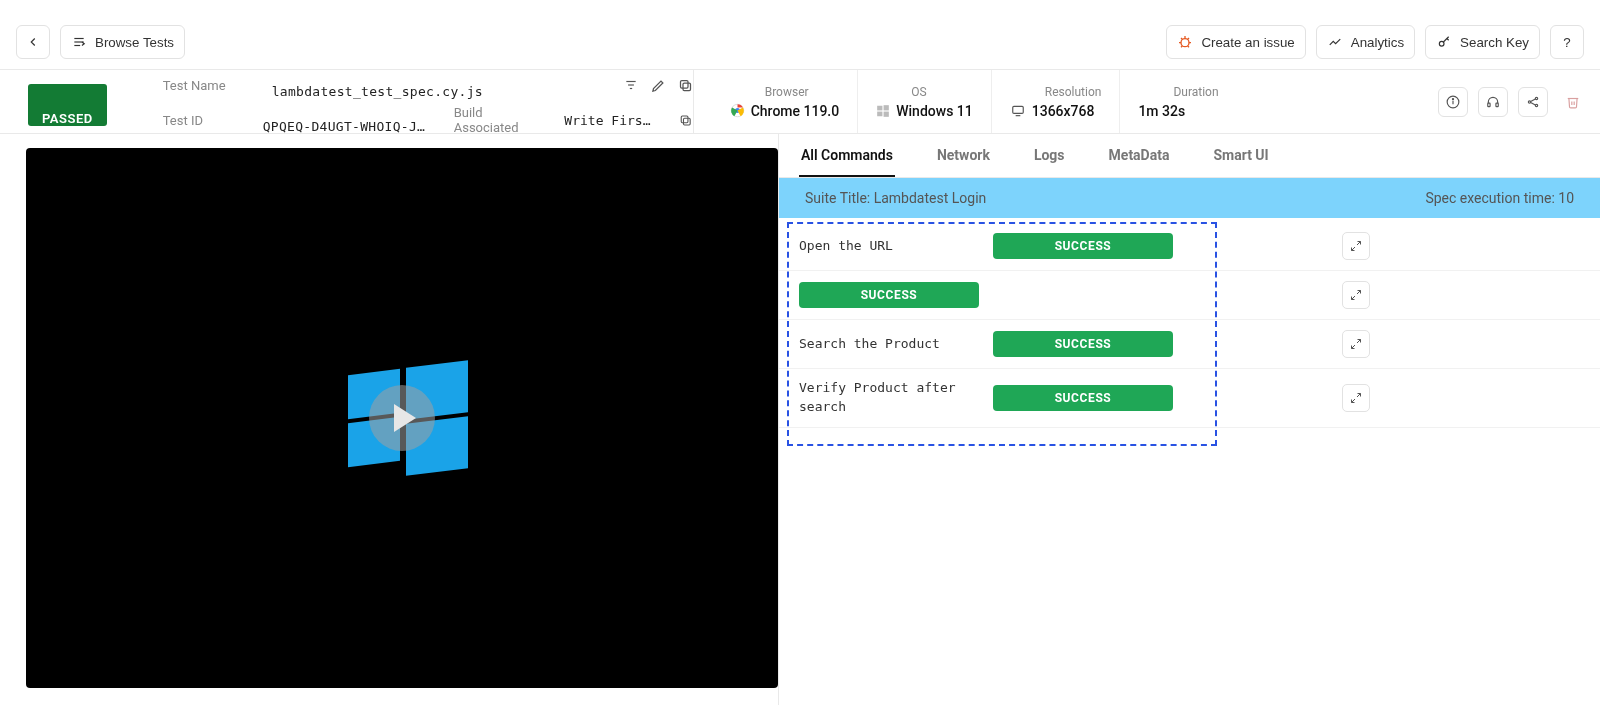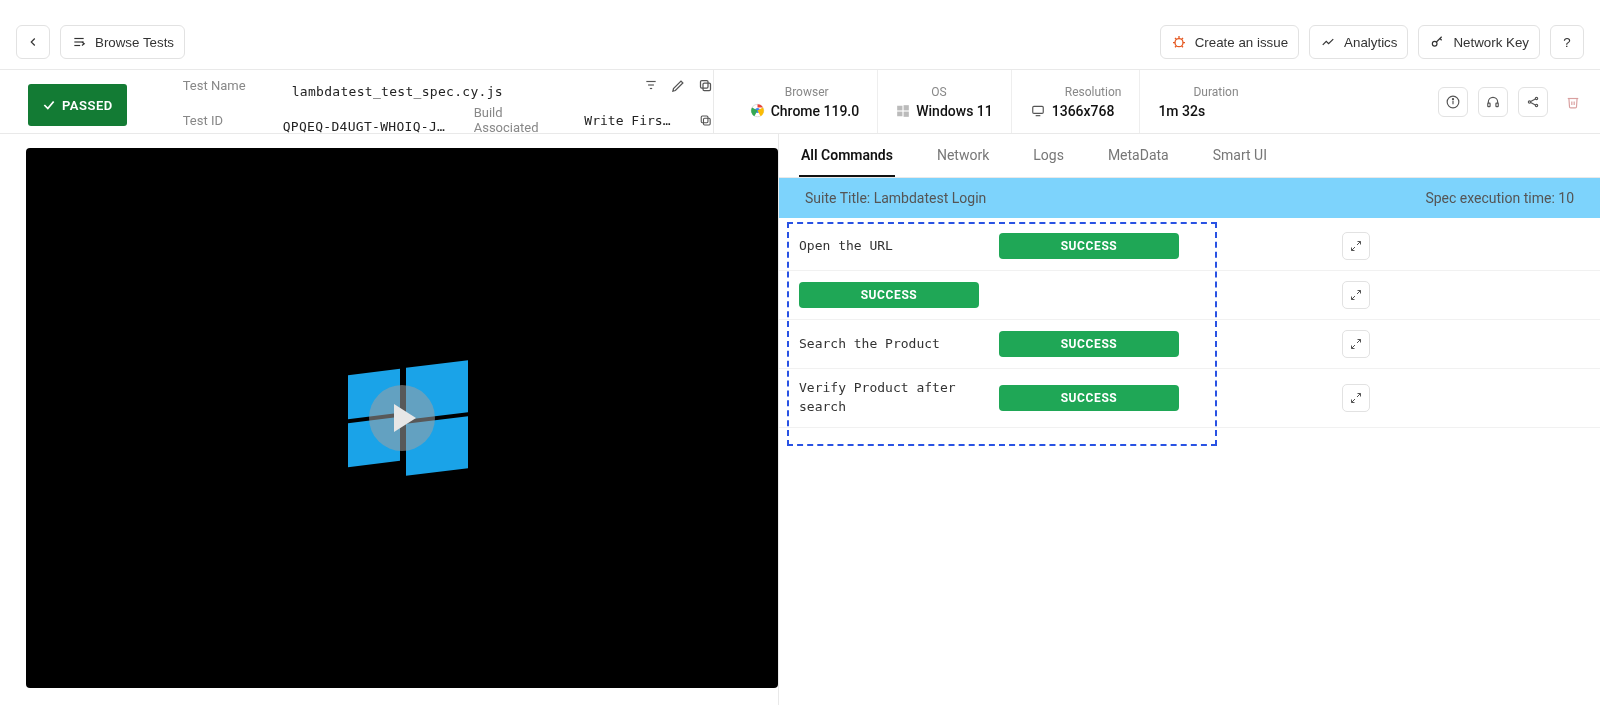--- a/index.html
+++ b/index.html
@@ -59,20 +59,21 @@
     color:#fff;
     font-weight:600;
     font-size:13px;
     letter-spacing:.5px;
     padding:21px 14px;
     border-radius:3px;
     display:flex;
     align-items:center;
     gap:6px;
     height: 34px;
+    flex-direction: column;
   }
 
   .meta-block {
     padding:8px 0 4px 40px;
     display:flex;
     flex-direction:column;
     justify-content:center;
     gap:6px;
     width: 570px;
   }
@@ -165,21 +166,21 @@
   }
   .tabs{
     display:flex;
     gap:40px;
     padding:0 20px;
     border-bottom:1px solid #e9e9e9;
     height:44px;
     align-items:center;
   }
   .tab{
-    color:#777;font-size:14px;font-weight:400;padding:12px 2px;cursor:pointer;height:100%;display:flex;align-items:center;border-bottom:2px solid transparent;
+    color:#777;font-size:14px;font-weight:700;padding:12px 2px;cursor:pointer;height:100%;display:flex;align-items:center;border-bottom:2px solid transparent;
   }
   .tab.active{color:#111;font-weight:600;border-bottom:2px solid #111;}
 
   .suite-bar{
     background:#7dd3fc;
     padding:12px 26px;
     display:flex;
     align-items:center;
     color:#555;
     font-size:14px;
@@ -209,21 +210,21 @@
   
   .highlight-box{ left:8px; width: 430px; height: 224px; }
   
   .highlight-box{ width: 430px; }
 
   
   .cmd-row{
     display:flex;
     align-items:center;
     padding:10px 20px;
-    gap:30px;
+    gap:24px;
     border-bottom:1px solid #f1f1f1;
   }
   .cmd-row .name{
     width: 170px;
     font-family:"SFMono-Regular","Menlo","Consolas",monospace;
     color:#333;
     font-size:13px;
     line-height:1.45;
   }
   .cmd-row .status-badge{
@@ -293,21 +294,21 @@
         <polyline points="3 17 9 11 13 15 21 7"></polyline>
       </svg>
     <span>Analytics</span>
   </button>
   <button class="icon-btn">
     <svg width="16" height="14" viewBox="0 0 24 24" fill="none" stroke="#333" stroke-width="2">
         <circle cx="8" cy="15" r="4"></circle>
         <line x1="11" y1="12" x2="20" y2="3"></line>
         <line x1="17" y1="6" x2="20" y2="9"></line>
       </svg>
-    <span>Network Key</span>
+    <span>Search Key</span>
   </button>
   <button class="icon-btn square">
     <span>?</span>
   </button>
 </div>
 
 <div class="info-bar">
   <div class="passed-badge">
     <svg width="14" height="14" viewBox="0 0 24 24" fill="none" stroke="#fff" stroke-width="3">
         <polyline points="4 12 10 18 20 6"></polyline>

